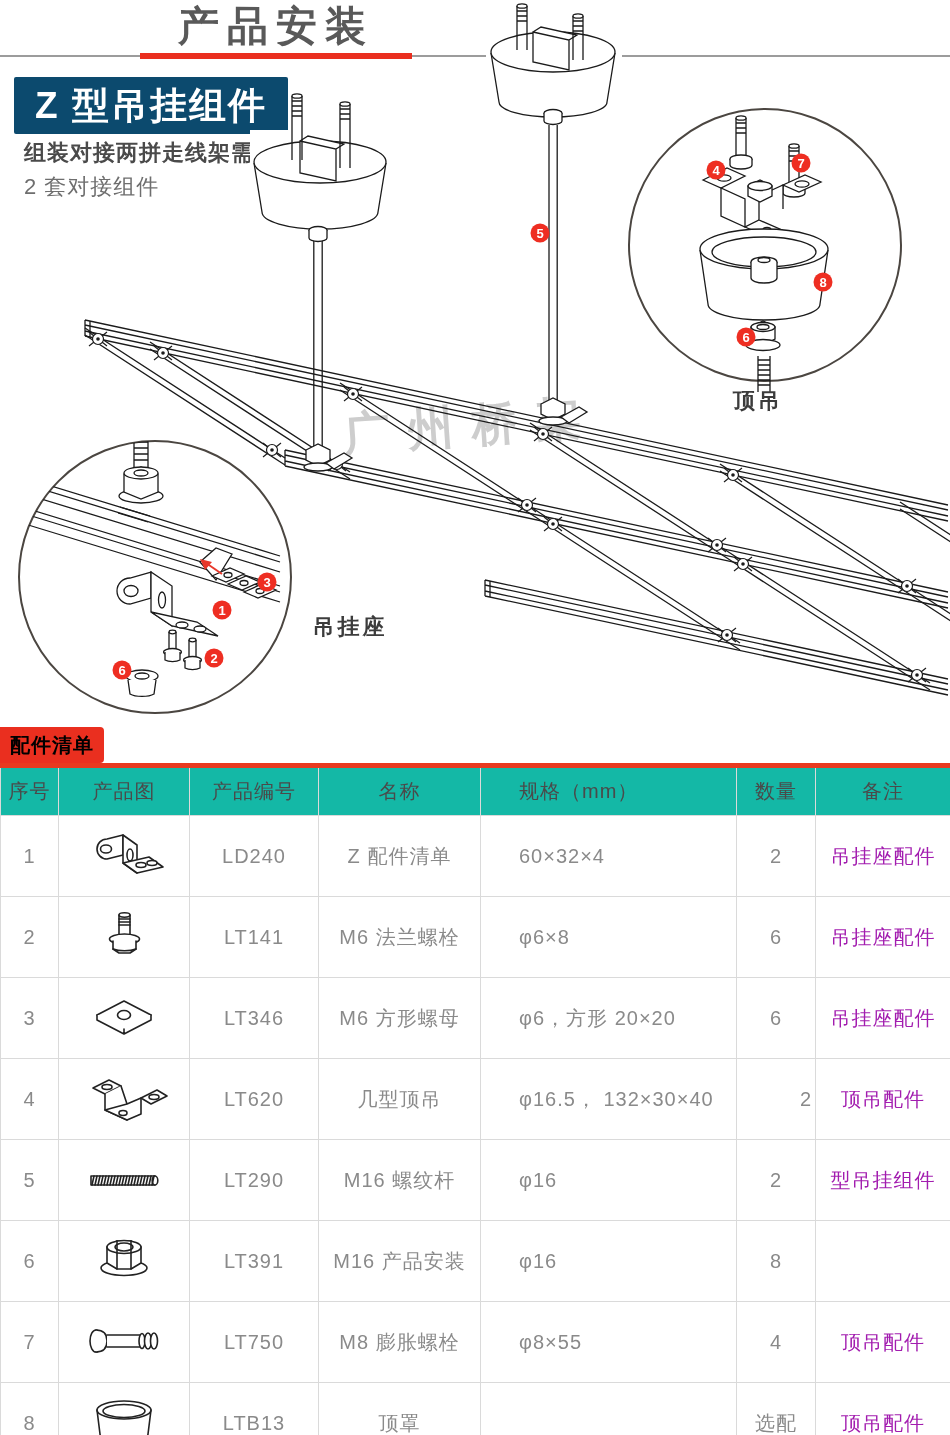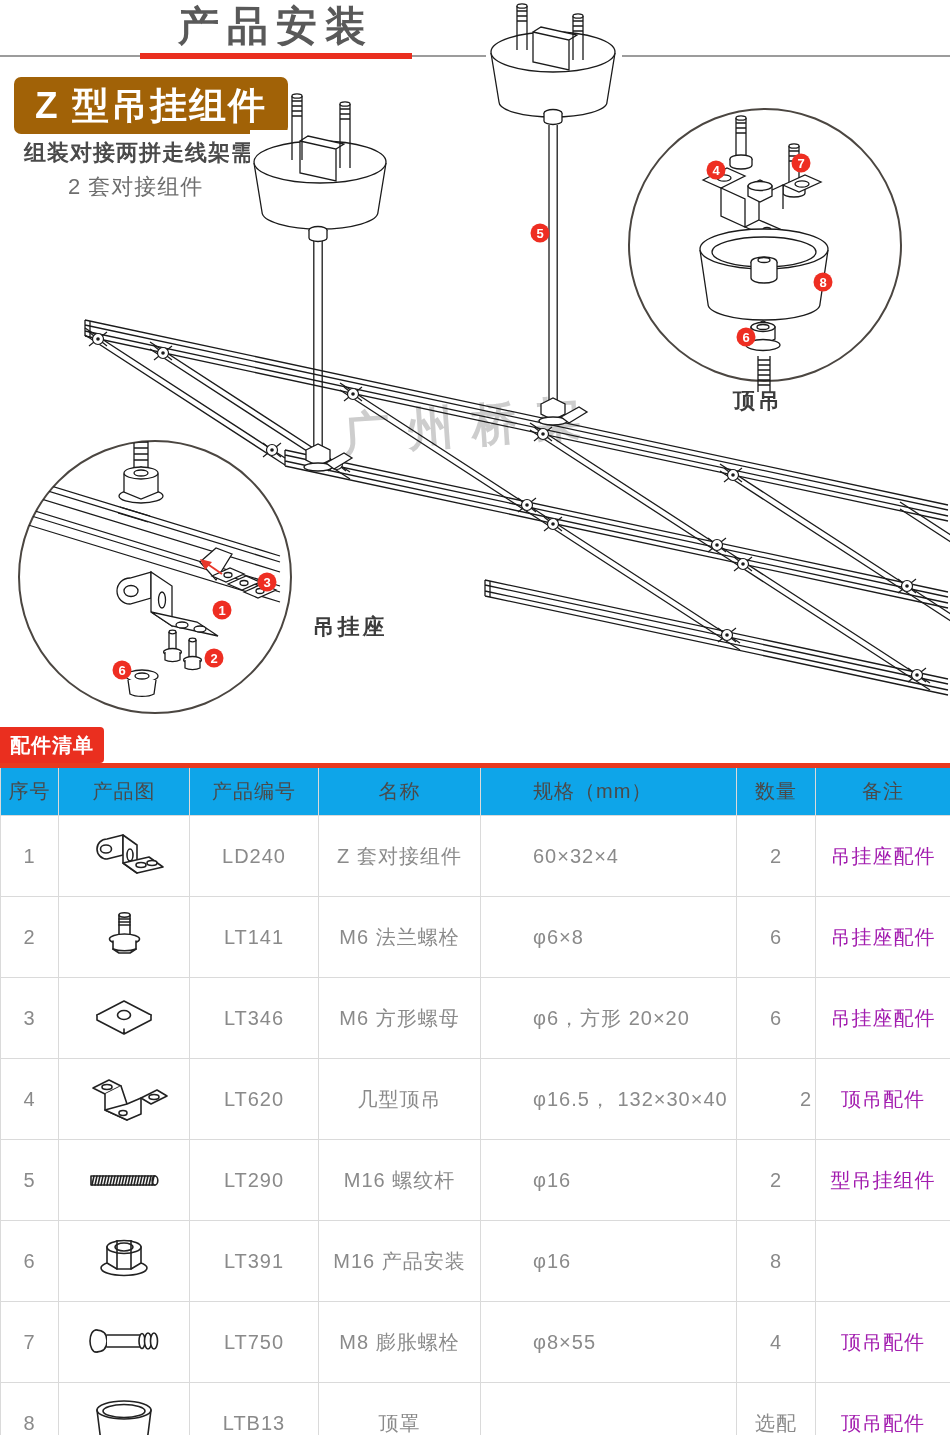--- a/index.html
+++ b/index.html
@@ -4,51 +4,51 @@
 <style>
   html,body{margin:0;padding:0;background:#fff;}
   body{font-family:"Liberation Sans","DejaVu Sans",sans-serif;}
   #page{position:relative;width:950px;height:1435px;background:#fff;overflow:hidden;}
 
   
   #title{position:absolute;left:140px;top:0px;width:272px;height:52px;line-height:52px;
     text-align:center;font-size:41px;font-weight:bold;color:#595959;letter-spacing:8px;}
   #rule-gray{position:absolute;left:0;top:55px;width:950px;height:2px;background:#9c9c9c;}
   #rule-red{position:absolute;left:140px;top:53px;width:272px;height:6px;background:#ea2f1f;}
-  #badge{position:absolute;left:14px;top:77px;width:274px;height:57px;background:#a16207;
-    border-radius:7px;color:#fff;font-size:37px;font-weight:bold;text-align:center;line-height:58px;letter-spacing:2px;}
+  #badge{position:absolute;left:14px;top:77px;width:274px;height:57px;background:#0c4a6e;
+    border-radius:2px;color:#fff;font-size:37px;font-weight:bold;text-align:center;line-height:58px;letter-spacing:2px;}
   #desc1{position:absolute;left:24px;top:138px;font-size:22px;font-weight:bold;color:#4a4a4a;letter-spacing:1px;}
-  #desc2{position:absolute;left:24px;top:172px;font-size:22px;color:#6e6e6e;letter-spacing:1px;margin-left:44px;}
+  #desc2{position:absolute;left:24px;top:172px;font-size:22px;color:#6e6e6e;letter-spacing:1px;}
 
   
   #diagram{position:absolute;left:0;top:0;width:950px;height:726px;z-index:2;}
   .ln{stroke:#1b1b1b;stroke-width:1.3;fill:none;}
   .lnf{stroke:#1b1b1b;stroke-width:1.3;fill:#fff;}
   .callout{fill:#fff;stroke:#4b4641;stroke-width:2;}
   .dlabel{font-size:22px;font-weight:bold;fill:#3c3c3c;letter-spacing:3px;text-anchor:middle;
     font-family:"Liberation Sans","DejaVu Sans",sans-serif;}
   .mk circle{fill:#ee2e22;stroke:none;}
   .mk text{fill:#fff;font-size:13px;font-weight:bold;text-anchor:middle;
     font-family:"Liberation Sans","DejaVu Sans",sans-serif;}
   .wm{font-size:46px;fill:#cdcdcd;letter-spacing:18px;font-weight:bold;
     font-family:"DejaVu Serif","Liberation Serif",serif;}
   .redln{stroke:#e8372a;stroke-width:2;fill:none;}
   .redfill{fill:#e8372a;stroke:none;}
 
   
   #tag{position:absolute;left:0;top:727px;width:104px;height:36px;background:#ea2f1f;
-    border-radius:0 4px 4px 0;color:#ffffff;font-size:20px;font-weight:bold;line-height:37px;
+    border-radius:0 4px 4px 0;color:#000000;font-size:20px;font-weight:bold;line-height:37px;
     padding-left:10px;box-sizing:border-box;letter-spacing:1px;z-index:3;}
   #parts{position:absolute;left:0;top:763px;width:950px;z-index:1;}
   table{border-collapse:collapse;width:950px;table-layout:fixed;}
-  th{background:#0ea5e9;height:45px;font-size:20px;font-weight:500;color:#4a4a4a;
+  th{background:#14b8a6;height:45px;font-size:20px;font-weight:500;color:#4a4a4a;
      border:1px solid #dadada;border-top:5px solid #e8391f;letter-spacing:1px;}
   td{border:1px solid #dadada;height:78px;font-size:20px;color:#8a8a8a;text-align:center;
      vertical-align:middle;letter-spacing:1px;}
-  .c-spec,th.h-spec{text-align:left;padding-left:52px;}
+  .c-spec,th.h-spec{text-align:left;padding-left:38px;}
   .c-rem{color:#a21caf;}
   .qr{text-align:right;padding-right:3px;}
   .picon{display:block;margin:0 auto;}
   .pic{fill:#fff;stroke:#222;stroke-width:1.6;stroke-linejoin:round;stroke-linecap:round;}
   .picn{fill:none;stroke:#222;stroke-width:1.6;stroke-linejoin:round;stroke-linecap:round;}
 </style>
 </head>
 <body>
 
 <div id="page">
@@ -324,21 +324,21 @@
               <path class="pic" d="M44 8 L28 12 A10 10 0 1 0 28 32 L44 28 Z"></path>
               <ellipse class="pic" cx="27" cy="22" rx="5.5" ry="4"></ellipse>
               <path class="pic" d="M44 8 L44 36 L58 46 L58 18 Z"></path>
               <ellipse class="pic" cx="51" cy="28" rx="3" ry="6"></ellipse>
               <path class="pic" d="M44 36 L58 46 L84 40 L70 30 Z"></path>
               <ellipse class="pic" cx="62" cy="38" rx="5" ry="2.5"></ellipse>
               <ellipse class="pic" cx="73" cy="36" rx="5" ry="2.5"></ellipse>
             </svg>
           </td>
           <td>LD240</td>
-          <td>Z 套对接组件</td>
+          <td>Z 配件清单</td>
           <td class="c-spec">60×32×4</td>
           <td>2</td>
           <td class="c-rem">吊挂座配件</td>
         </tr>
         <tr>
           <td>2</td>
           <td>
             <svg class="picon" width="90" height="58" viewBox="0 0 90 58">
               <path class="pic" d="M40 7 L51 7 L51 28 L40 28 Z"></path>
               <ellipse class="pic" cx="45.5" cy="7" rx="5.5" ry="2.2"></ellipse>

